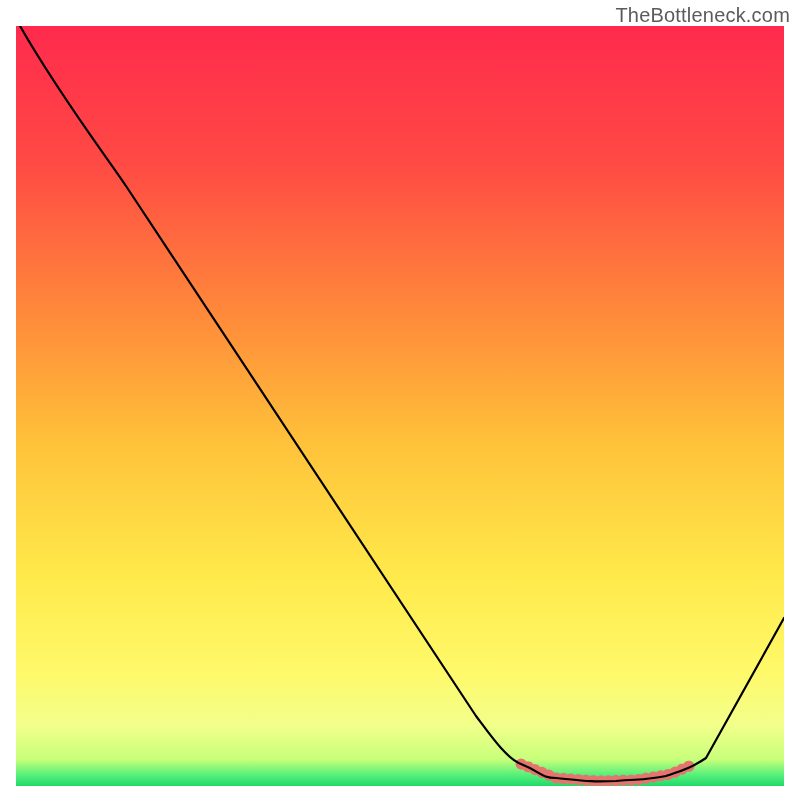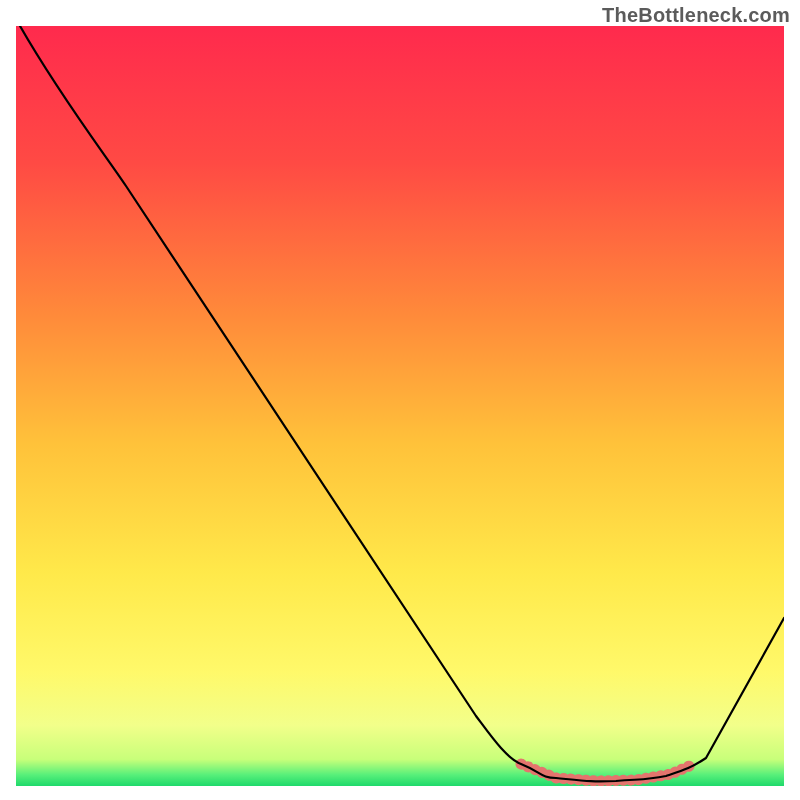--- a/index.html
+++ b/index.html
@@ -15,21 +15,21 @@
     position: relative;
     width: 800px;
     height: 800px;
   }
   .watermark {
     position: absolute;
     top: 4px;
     right: 10px;
     color: #5b5b5b;
     font-size: 20px;
-    font-weight: 700;
+    font-weight: 400;
     letter-spacing: 0.2px;
     z-index: 20;
     user-select: none;
   }
   .plot-area {
     position: absolute;
     left: 16px;
     top: 26px;
     width: 768px;
     height: 760px;

